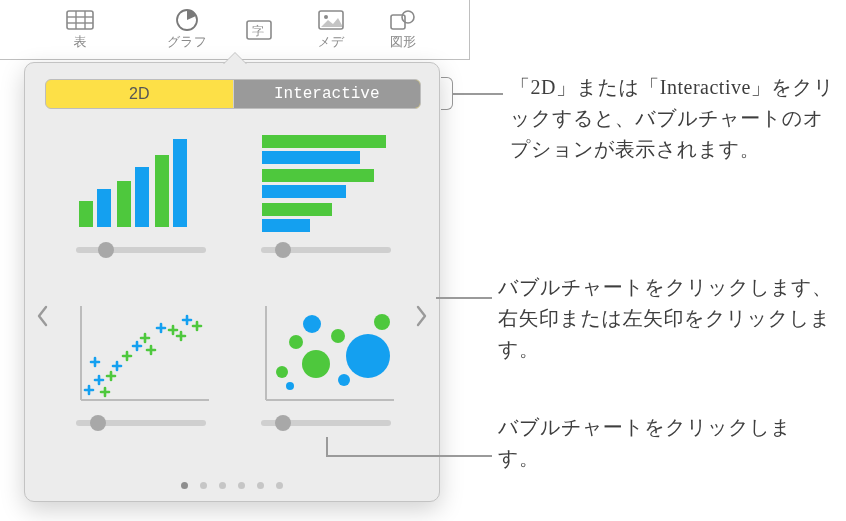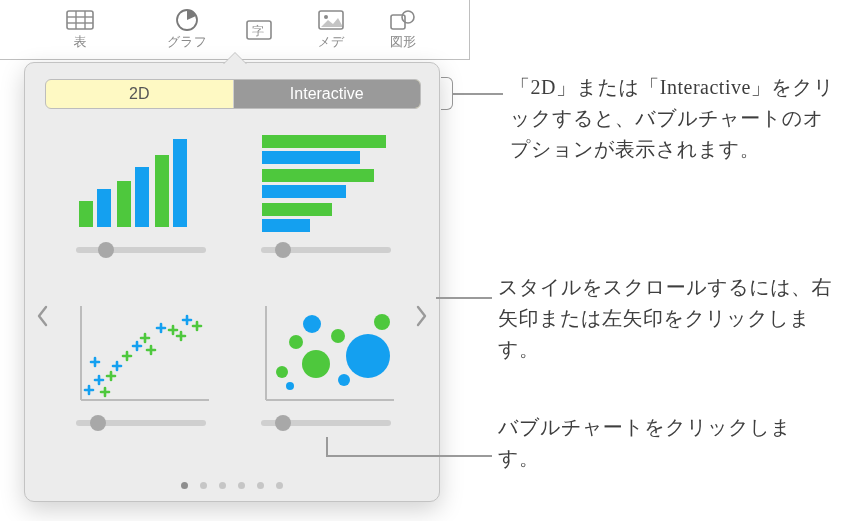--- a/index.html
+++ b/index.html
@@ -69,35 +69,36 @@
   .segmented {
     position: absolute;
     top: 16px;
     left: 20px;
     width: 376px;
     height: 30px;
     display: flex;
     border: 1px solid #bdbdbd;
     border-radius: 6px;
     overflow: hidden;
-    background: #fef9c3;
+    background: #fde047;
   }
   .seg {
     flex: 1;
     text-align: center;
     line-height: 28px;
     font-size: 16px;
     color: #555;
     border-right: 1px solid #d0d0d0;
     cursor: pointer;
   }
   .seg:last-child { border-right: none; }
   .seg.active {
     background: #9a9a9a;
     color: #fff;
+    font-family: Liberation Mono, monospace;
   }
 
   
   .side-bracket {
     position: absolute;
     top: 77px;
     left: 441px;
     width: 12px;
     height: 33px;
     border: 1.5px solid #9a9a9a;
@@ -387,14 +388,14 @@
     <div class="dot"></div>
   </div>
 </div>
 
 <div class="leader" style="top:297px; left:436px; width:56px; height:1.5px;"></div>
 
 <div class="leader" style="top:437px; left:326px; width:1.5px; height:18px;"></div>
 <div class="leader" style="top:455px; left:326px; width:166px; height:1.5px;"></div>
 
 <div id="ann-1" class="annotation">「2D」または「Interactive」をクリックすると、バブルチャートのオプションが表示されます。</div>
-<div id="ann-2" class="annotation">スタイルをスクロールするには、右矢印または左矢印をクリックします。</div>
+<div id="ann-2" class="annotation">バブルチャートをクリックします、右矢印または左矢印をクリックします。</div>
 <div id="ann-3" class="annotation">バブルチャートをクリックします。</div>
 
 </body></html>

